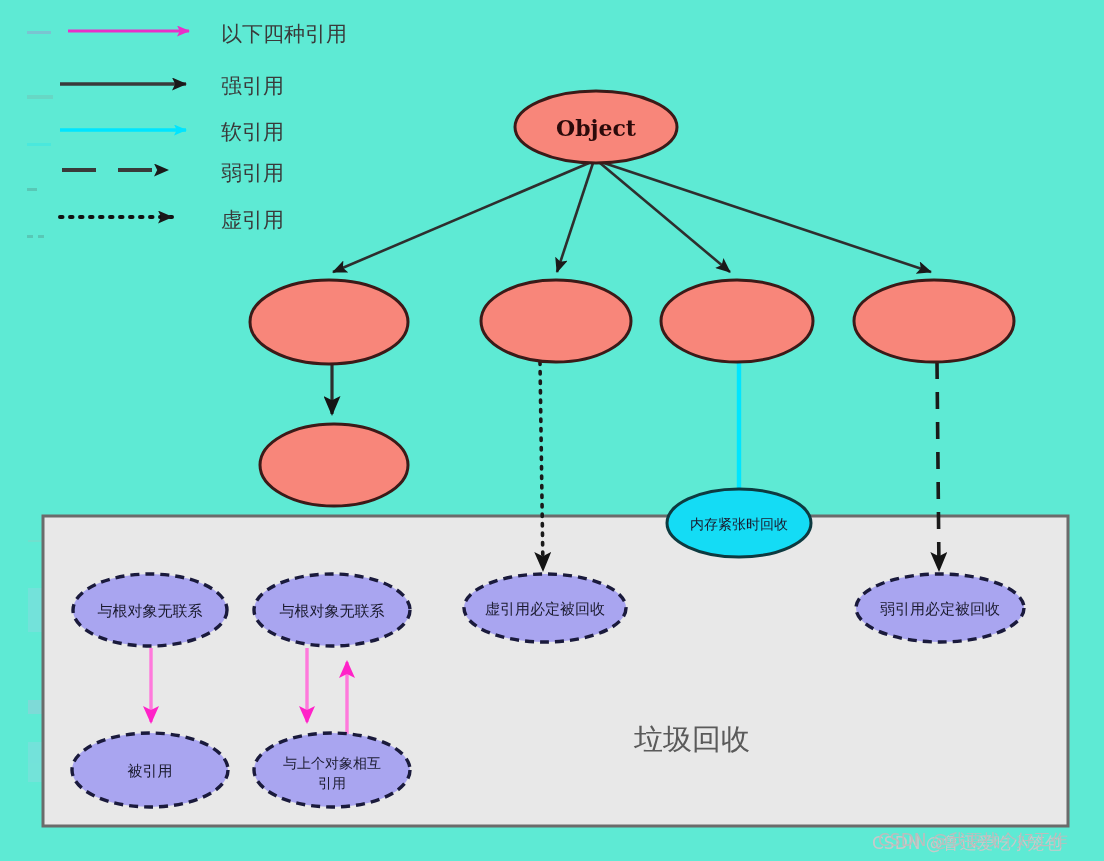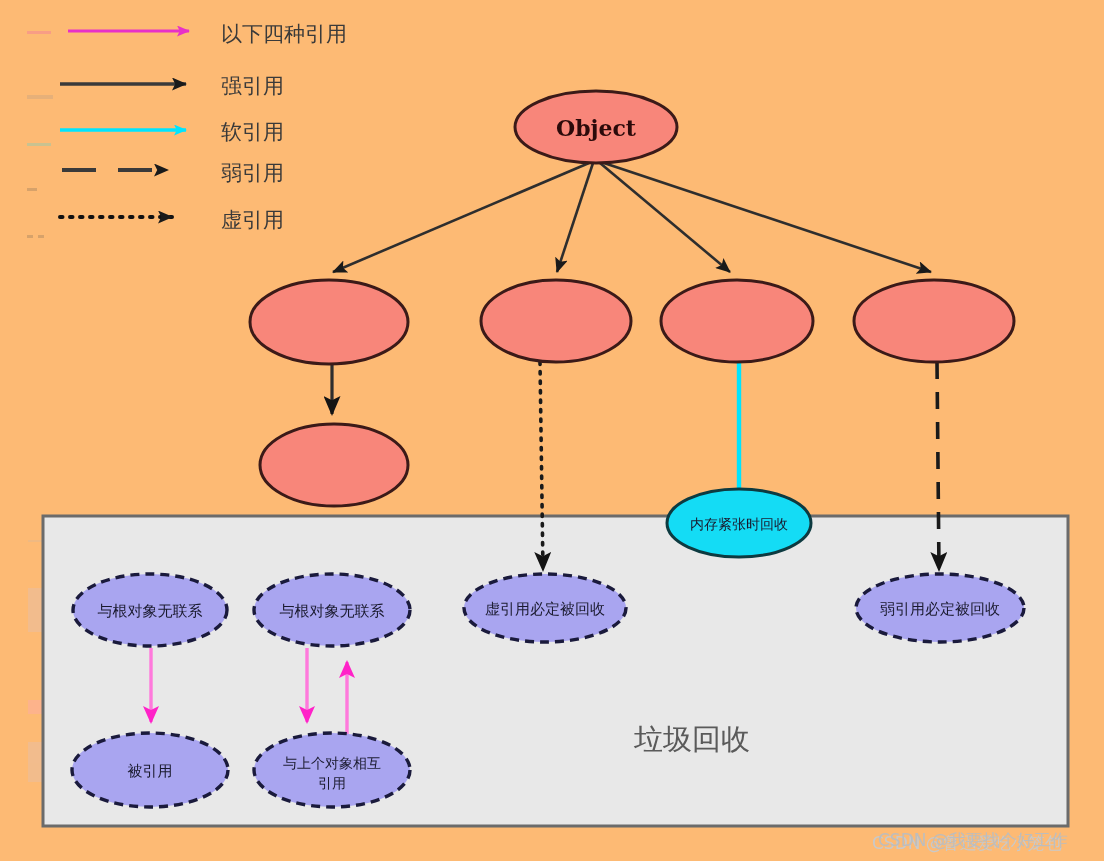--- a/index.html
+++ b/index.html
@@ -7,21 +7,21 @@
     padding: 0;
     background: #ffffff;
   }
   body {
     font-family: "DejaVu Sans", "Liberation Sans", sans-serif;
   }
   #stage {
     position: relative;
     width: 1104px;
     height: 861px;
-    background: #fdba74;
+    background: #5eead4;
     overflow: hidden;
   }
   #diagram-svg {
     position: absolute;
     left: 0;
     top: 0;
     width: 1104px;
     height: 861px;
   }
   .legend-label {

